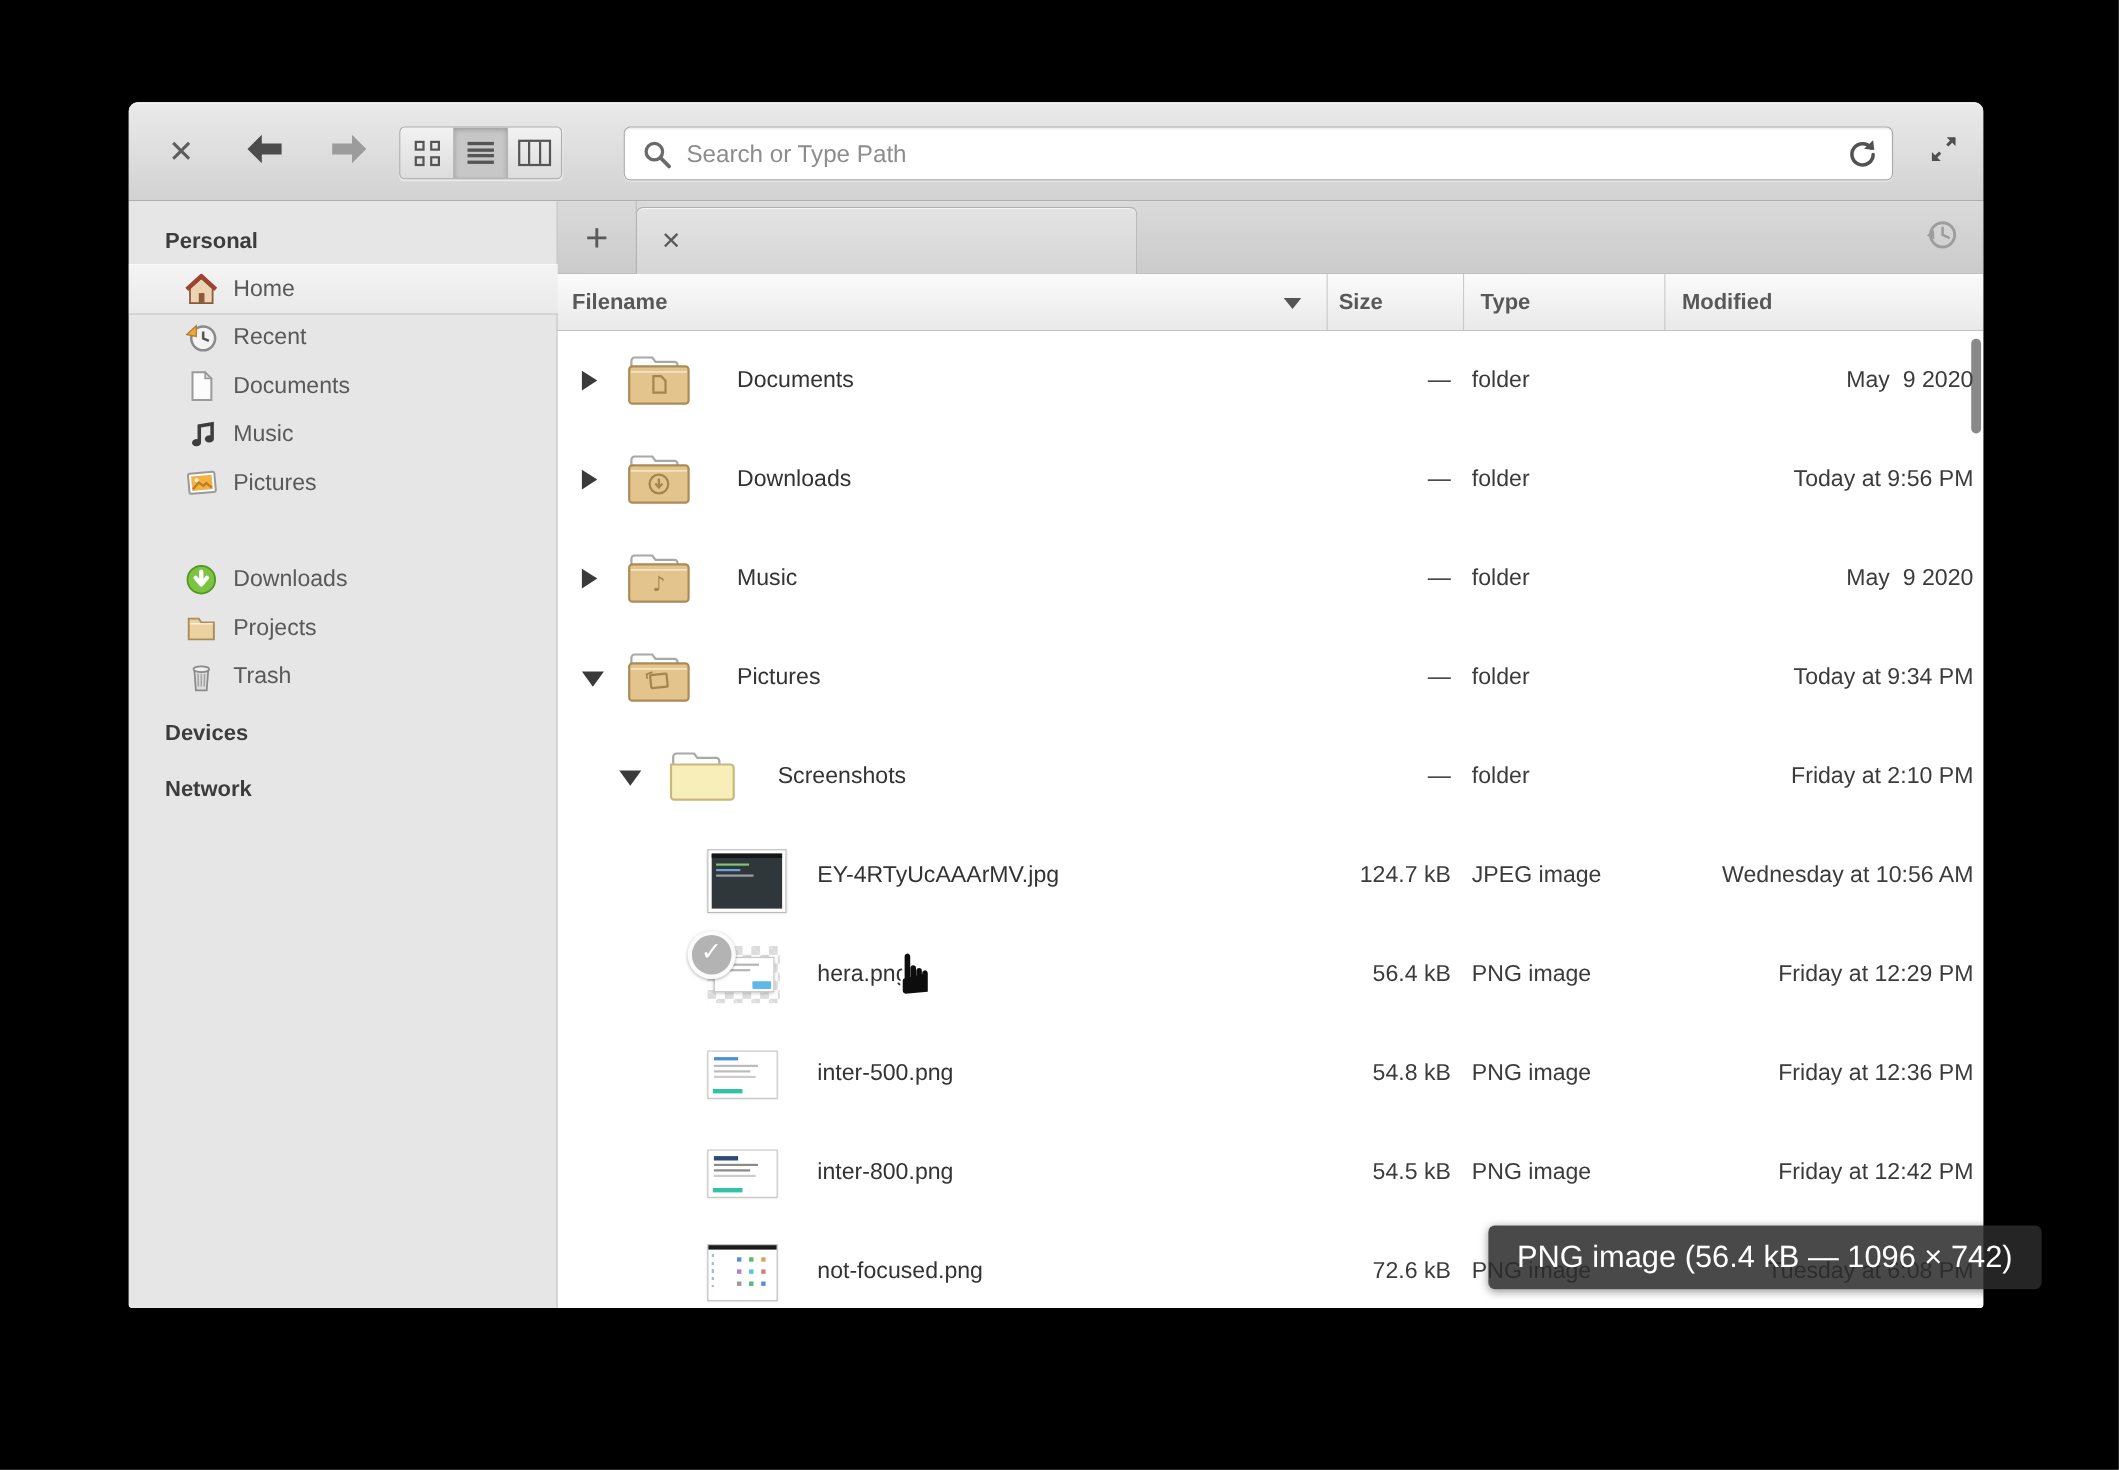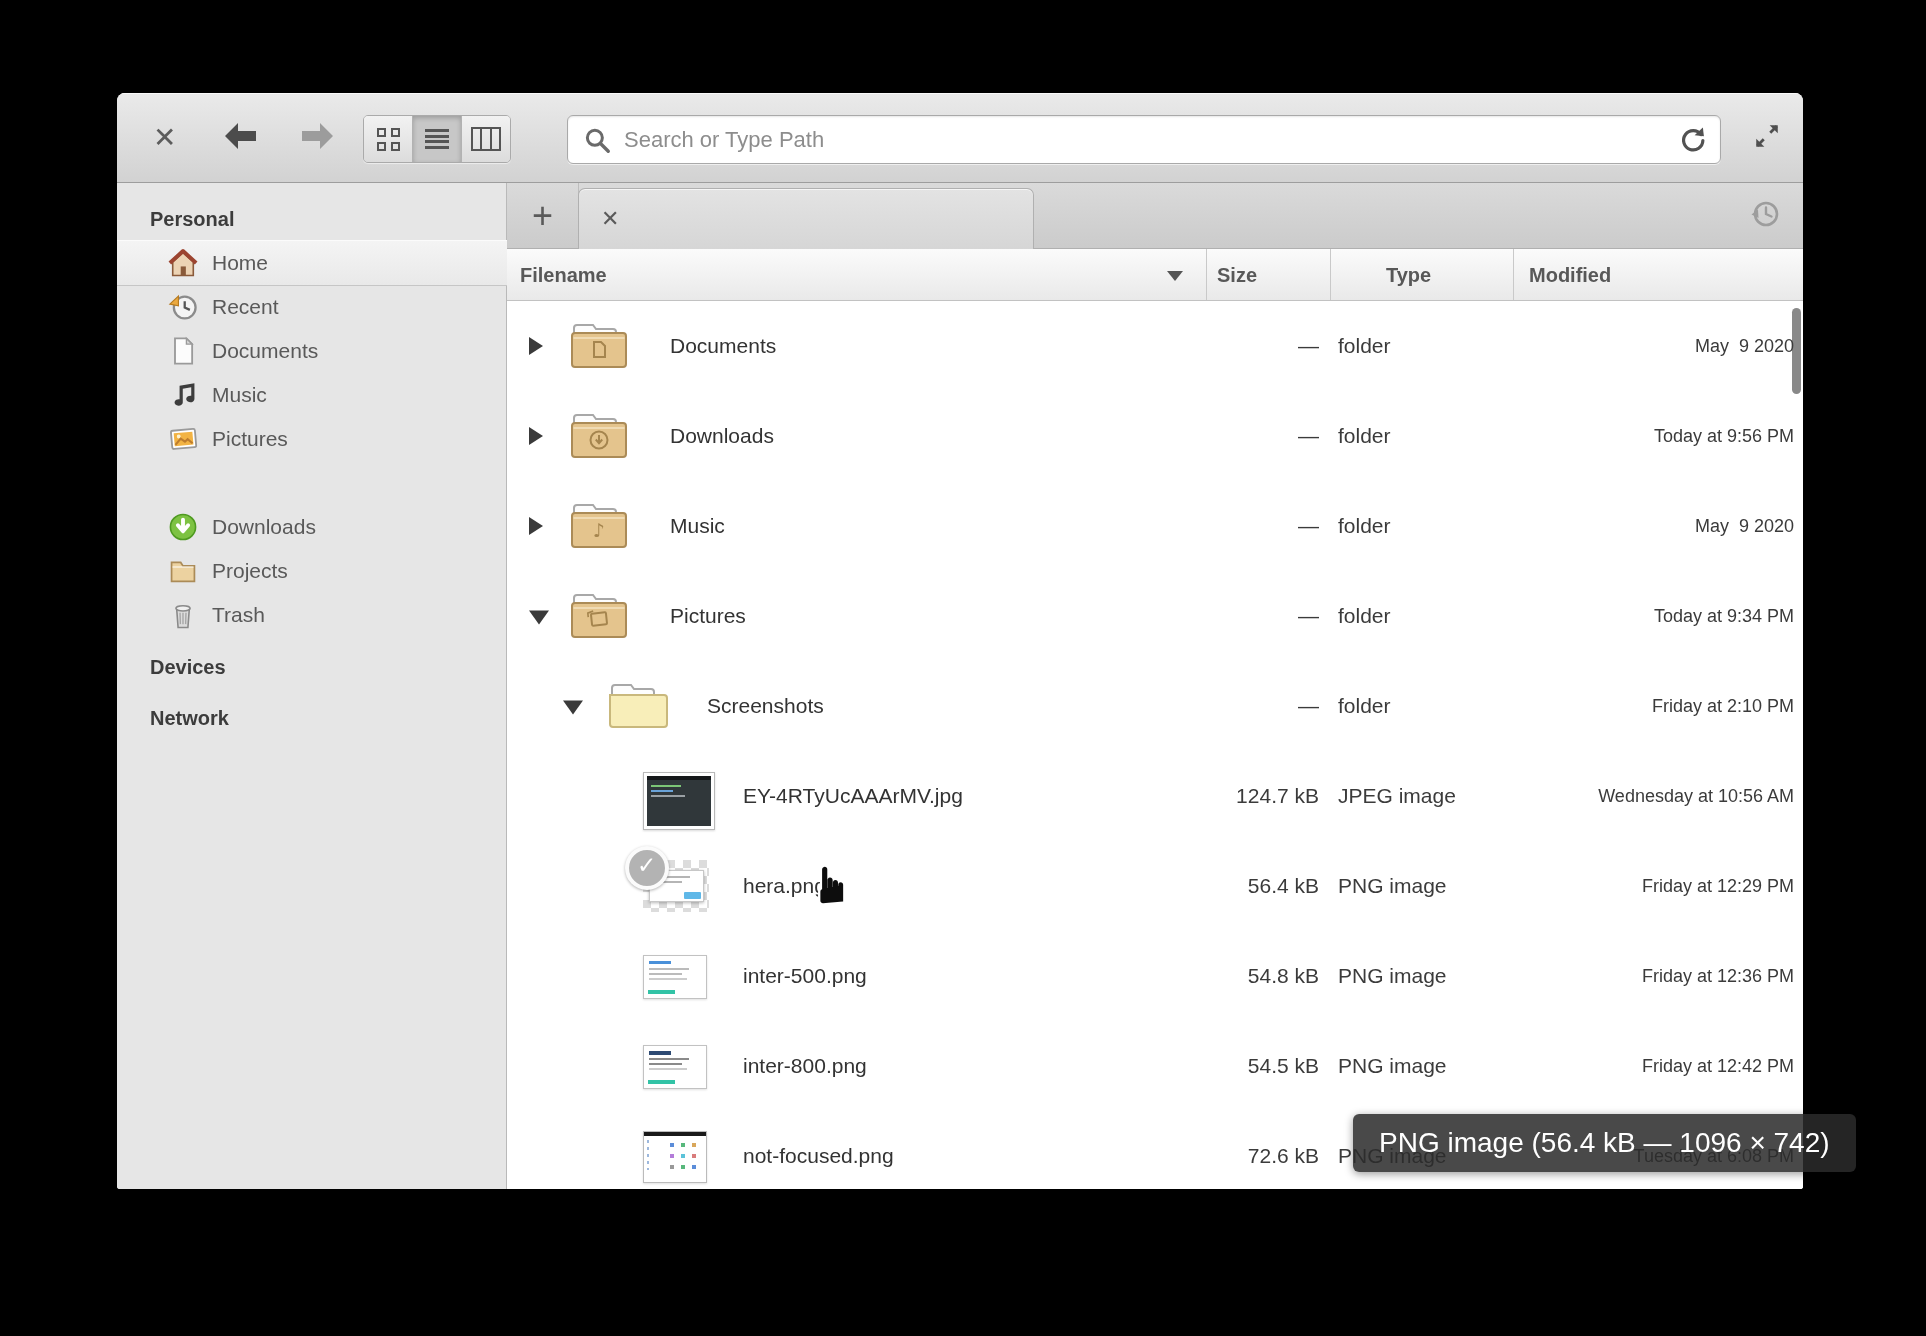--- a/index.html
+++ b/index.html
@@ -91,21 +91,21 @@
   .exp.collapsed{transform:translateY(-50%);width:0;height:0;
     border-left:14px solid #3a3a3a;border-top:9px solid transparent;border-bottom:9px solid transparent;}
   .exp.expanded{transform:translateY(-40%);width:0;height:0;
     border-top:14px solid #3a3a3a;border-left:10px solid transparent;border-right:10px solid transparent;}
   .fname{position:absolute;top:50%;transform:translateY(-50%);font-size:21px;color:#333;}
   .fsize{position:absolute;left:640px;width:172px;text-align:right;top:50%;
     transform:translateY(-50%);font-size:21px;color:#3b3b3b;}
   .ftype{position:absolute;left:831px;top:50%;transform:translateY(-50%);
     font-size:21px;color:#3b3b3b;}
   .fmod{position:absolute;left:956px;width:331px;text-align:right;top:50%;
-    transform:translateY(-50%);font-size:18px;color:#3b3b3b;white-space:pre;}
+    transform:translateY(-50%);font-size:21px;color:#3b3b3b;white-space:pre;}
 
   
   .ficon{position:absolute;}
   .ficon svg{display:block;}
 
   
   .thumb{position:absolute;top:19px;left:136px;}
   .th-terminal{width:64px;height:50px;background:#fff;border:1px solid #b9b9b9;
     box-shadow:0 1px 2px rgba(0,0,0,.15);padding:3px;top:21px;}
   .th-terminal .scr{width:100%;height:100%;background:#30373a;position:relative;}
@@ -312,21 +312,21 @@
               <path d="M19 11.5 L19 18 L24.5 20.5" fill="none" stroke="#9d9d9d" stroke-width="2.4" stroke-linecap="round"></path>
               <path d="M4.5 18.5 L11 13.5 L11.5 22 Z" fill="#9d9d9d"></path>
             </svg>
           </span>
         </div>
 
         <div class="colheader">
           <span class="col-label" style="left:13px">Filename</span>
           <span class="sort-arrow"></span>
           <span class="col-label" style="left:710px">Size</span>
-          <span class="col-label" style="left:879px">Type</span>
+          <span class="col-label" style="left:839px">Type</span>
           <span class="col-label" style="left:1022px">Modified</span>
           <span class="col-div" style="left:699px"></span>
           <span class="col-div" style="left:823px"></span>
           <span class="col-div" style="left:1006px"></span>
         </div>
 
         <div class="listing" id="listing">
           <div class="scroll-thumb"></div>
         <div class="frow" style="top: 0px;">
               <span class="exp collapsed" style="left: 22px;"></span>

